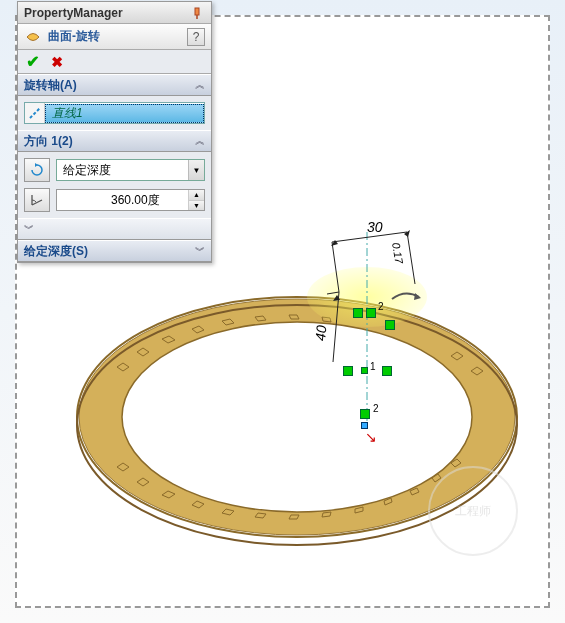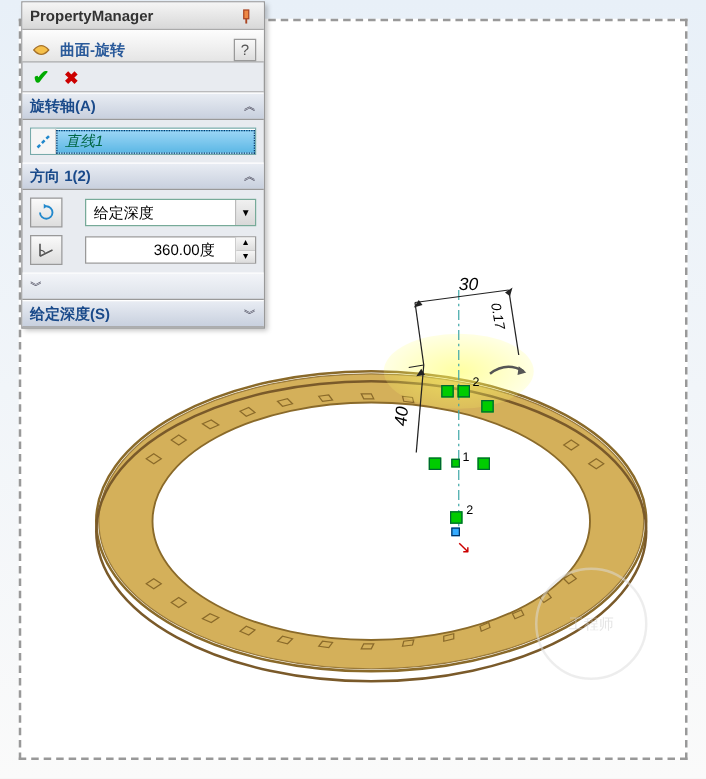--- a/index.html
+++ b/index.html
@@ -8,60 +8,60 @@
     .viewport { position: absolute; left: 0; top: 0; width: 565px; height: 623px; background: linear-gradient(180deg, #e8f0f8 0%, #fafafa 100%); }
     .viewport-inner { position: absolute; left: 15px; top: 15px; right: 15px; bottom: 15px; background: #fff; border: 2px dashed #999; text-align: right; }
     
     .ring { position: absolute; left: 40px; top: 260px; width: 480px; height: 280px; }
     
     .panel { position: absolute; left: 17px; top: 1px; width: 195px; background: #e8ebf0; border: 1px solid #999; box-shadow: 2px 2px 4px rgba(0,0,0,0.25); }
     .panel-titlebar { height: 22px; background: linear-gradient(180deg, #f5f5f5, #d8d8d8); display: flex; align-items: center; padding: 0 6px; border-bottom: 1px solid #aaa; }
     .panel-titlebar .title { font-weight: bold; color: #333; flex: 1; }
     .panel-titlebar .pin { width: 16px; height: 14px; display: flex; align-items: center; justify-content: center; }
     
-    .feature-header { height: 26px; background: linear-gradient(180deg, #fdfdfd, #e5e5e5); display: flex; align-items: flex-end; padding: 0 6px; border-bottom: 1px solid #aaa; }
+    .feature-header { height: 26px; background: linear-gradient(180deg, #fdfdfd, #e5e5e5); display: flex; align-items: center; padding: 12px 6px; border-bottom: 1px solid #aaa; }
     .feature-icon { width: 18px; height: 18px; display: flex; align-items: center; justify-content: center; margin-right: 6px; }
     .feature-title { flex: 1; font-weight: bold; color: #2a5a9a; }
     .help-btn { width: 18px; height: 18px; border: 1px solid #999; background: linear-gradient(180deg, #f8f8f8, #ddd); display: flex; align-items: center; justify-content: center; color: #555; cursor: pointer; }
     
     .confirm-bar { height: 24px; display: flex; align-items: center; padding: 0 6px; gap: 6px; border-bottom: 1px solid #aaa; }
     .ok-btn { color: #0a0; font-size: 16px; font-weight: bold; cursor: pointer; width: 18px; height: 18px; display: flex; align-items: center; justify-content: center; }
     .cancel-btn { color: #c00; font-size: 14px; font-weight: bold; cursor: pointer; width: 18px; height: 18px; display: flex; align-items: center; justify-content: center; }
     
     .group-header { height: 22px; background: linear-gradient(180deg, #e8ecf3, #c8d0de); display: flex; align-items: center; padding: 0 6px; border-top: 1px solid #fff; border-bottom: 1px solid #999; cursor: pointer; }
     .group-header .label { flex: 1; color: #1a4a8a; font-weight: bold; }
     .collapse-chev { color: #556; font-size: 10px; }
     
     .group-body { padding: 6px; display: flex; flex-direction: column; gap: 6px; }
     
     .sel-box { height: 22px; border: 1px solid #7aa; background: #fff; display: flex; align-items: center; font-style: italic; }
     .sel-box .sel-icon { width: 20px; height: 20px; display: flex; align-items: center; justify-content: center; background: #f5f5f5; border-right: 1px solid #ccc; }
     .sel-box .sel-value { flex: 1; padding: 0 6px; background: linear-gradient(180deg, #9ad5f5, #5db8e5); color: #064; border: 1px dotted #036; }
     
-    .row { display: flex; gap: 18px; align-items: center; }
+    .row { display: flex; gap: 6px; align-items: center; }
     .icon-btn { width: 26px; height: 24px; border: 1px solid #999; background: linear-gradient(180deg, #fafafa, #ddd); display: flex; align-items: center; justify-content: center; cursor: pointer; }
     .combo { flex: 1; height: 22px; border: 1px solid #7a9; background: #fff; display: flex; align-items: center; }
     .combo .combo-value { flex: 1; padding: 0 6px; }
     .combo .combo-arrow { width: 16px; height: 100%; border-left: 1px solid #bbb; background: linear-gradient(180deg, #f0f0f0, #d8d8d8); display: flex; align-items: center; justify-content: center; font-size: 8px; }
     
     .spinner { flex: 1; height: 22px; border: 1px solid #999; background: #fff; display: flex; }
     .spinner-value { flex: 1; padding: 0 6px; display: flex; align-items: center; margin-left: 48px; }
     .spinner-btns { width: 16px; display: flex; flex-direction: column; border-left: 1px solid #ccc; }
     .spinner-btns div { flex: 1; display: flex; align-items: center; justify-content: center; background: linear-gradient(180deg, #f5f5f5, #ddd); font-size: 7px; cursor: pointer; }
     .spinner-btns div:first-child { border-bottom: 1px solid #ccc; }
     
     .chk-row { display: flex; align-items: center; gap: 6px; padding: 2px 0; }
     .checkbox { width: 13px; height: 13px; border: 1px solid #888; background: #fff; cursor: pointer; }
     
     .dim-label { position: absolute; font-size: 14px; color: #000; font-family: Arial; }
     .marker { position: absolute; width: 10px; height: 10px; background: #0c0; border: 1px solid #063; }
     .marker-sm { width: 7px; height: 7px; }
     .marker-blue { background: #3af; border-color: #036; }
     
-    .watermark { position: absolute; right: 30px; bottom: 62px; width: 90px; height: 90px; border: 2px solid #ddd; border-radius: 50%; display: flex; align-items: center; justify-content: center; color: #ccc; font-size: 18px; opacity: 0.5; }
+    .watermark { position: absolute; right: 30px; bottom: 50px; width: 90px; height: 90px; border: 2px solid #ddd; border-radius: 50%; display: flex; align-items: center; justify-content: center; color: #ccc; font-size: 18px; opacity: 0.5; }
     
     .highlight { position: absolute; left: 290px; top: 250px; width: 120px; height: 60px; background: radial-gradient(ellipse, rgba(255,255,100,0.6), rgba(255,255,100,0)); border-radius: 50%; }
   </style>
 </head>
 <body>
 
 <div class="viewport">
   <div class="viewport-inner">
 
     <svg class="ring" viewBox="0 0 480 280">

